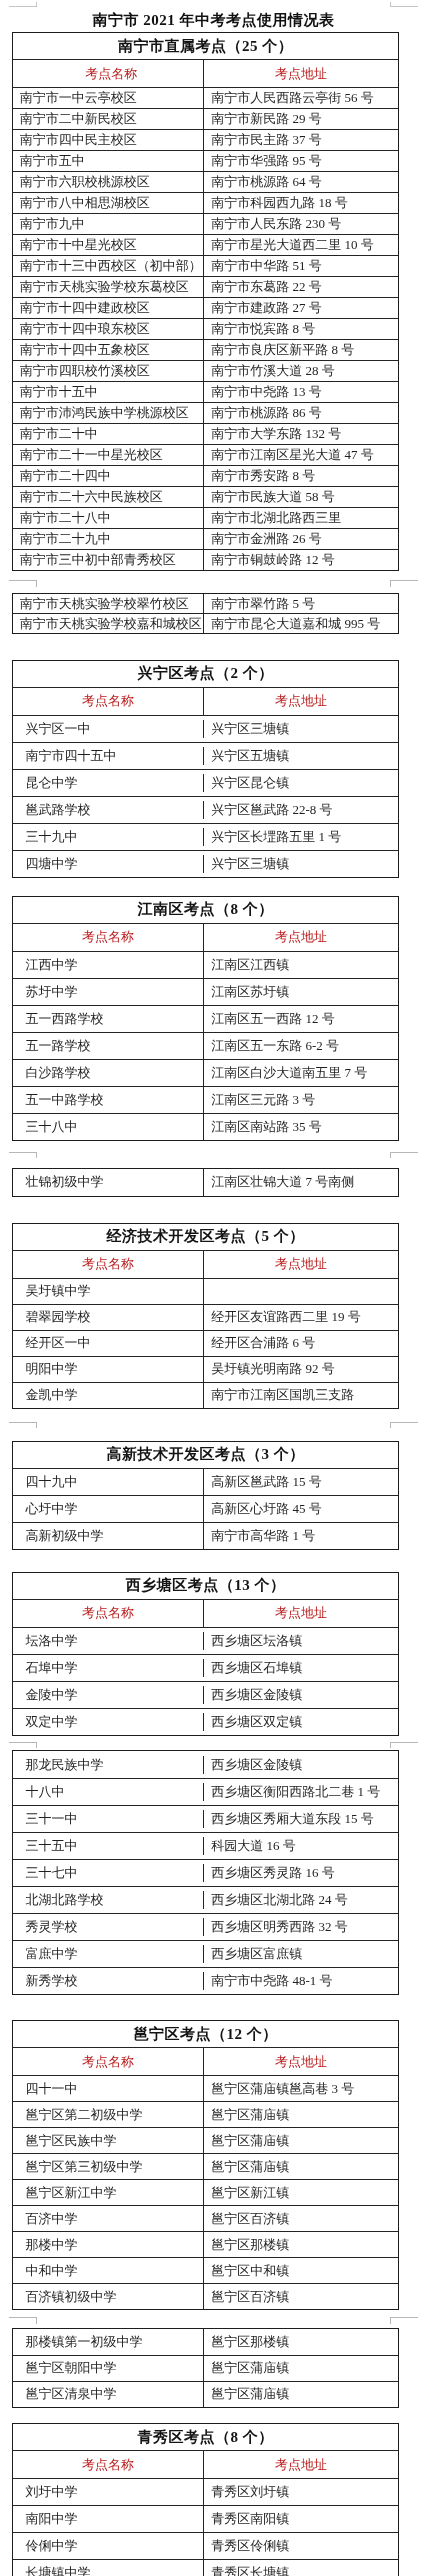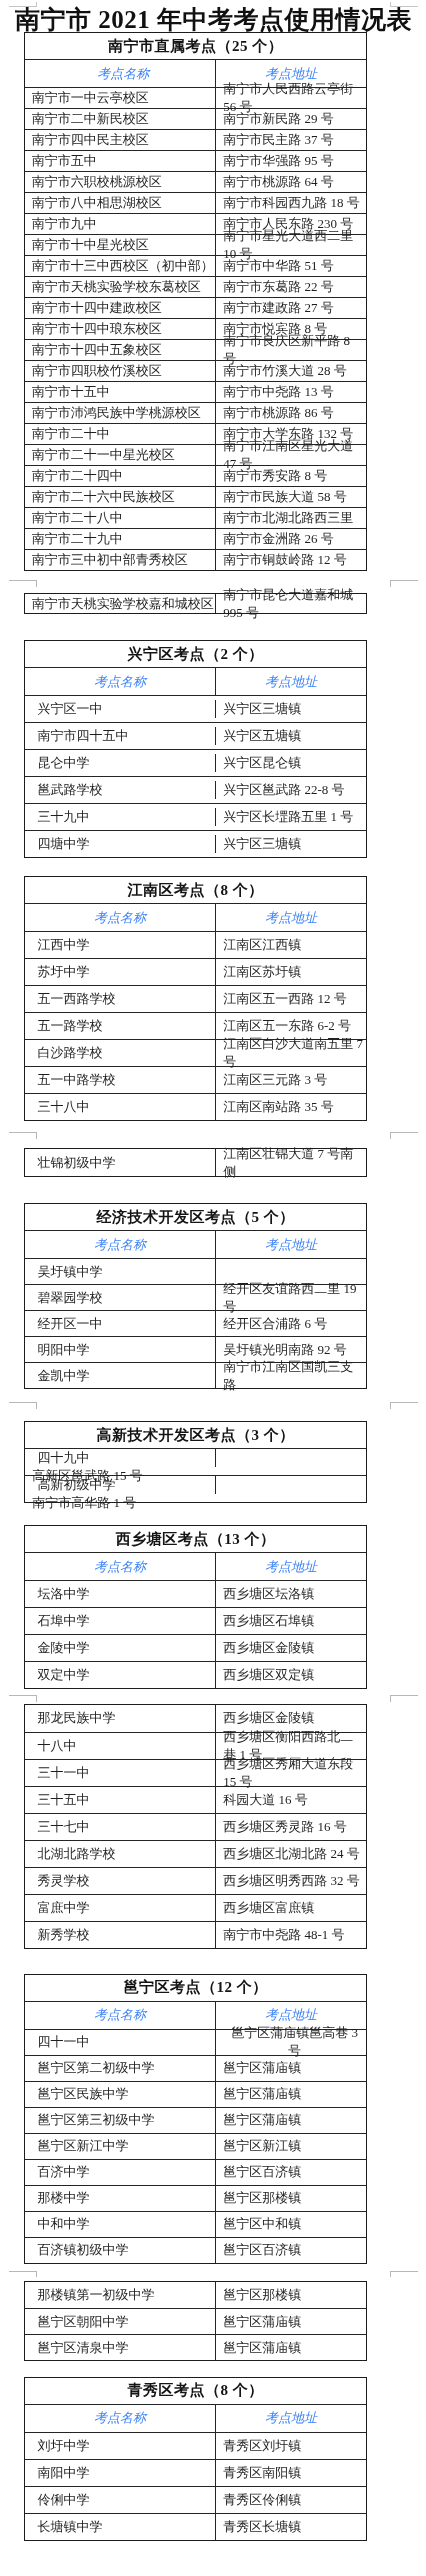--- a/index.html
+++ b/index.html
@@ -3,53 +3,53 @@
 <meta charset="utf-8">
 <style>
   html,body{margin:0;padding:0;background:#ffffff;}
   body{
     width:427px;height:3078px;position:relative;overflow:hidden;
     font-family:"Liberation Serif","DejaVu Serif",serif;
     color:#1f1f1f;
   }
   .top-strip{height:8.2px;position:relative;}
   .page-title{
-    text-align:center;font-size:25px;font-weight:bold;color:#111;
+    text-align:center;font-size:15px;font-weight:bold;color:#111;
     height:24px;line-height:24px;letter-spacing:0.5px;margin:0 0 0 0;
   }
   .box{
-    width:343px;margin-left:24px;box-sizing:border-box;
+    width:387px;margin-left:12px;box-sizing:border-box;
     border:1px solid #1c1c1c;background:#fff;
   }
   .row{display:flex;box-sizing:border-box;}
   .row + .row{border-top:1px solid #242424;}
   .sec-header{
     justify-content:center;align-items:center;
     font-weight:bold;font-size:15px;color:#141414;height:26px;letter-spacing:0.5px;
   }
-  .col-header{height:28px;font-size:13.4px;color:#3b82f6;font-style:italic;}
+  .col-header{height:28px;font-size:13.4px;color:#b91c1c;}
   .col-header .cell-name,.col-header .cell-addr{
     justify-content:center;padding-left:0;
   }
   .cell-name{
     width:191px;box-sizing:border-box;border-right:1px solid #242424;
     display:flex;align-items:center;padding-left:12.4px;font-size:13px;
   }
   .s0 .cell-name{padding-left:6.7px;}
   .cell-addr{
     flex:1;display:flex;align-items:center;padding-left:7.2px;font-size:13px;
   }
   
   .sec-s0 .data-row{height:21px;}
   .sec-s0 .part2 .data-row{height:19.6px;}
   .sec-s1 .data-row{height:27px;align-items:center;}
   .sec-s2 .data-row{height:27px;}
   .sec-s3 .data-row{height:26px;}
-  .sec-s4 .data-row{height:27px;flex-direction:column;}
-  .sec-s5 .data-row{height:27px;}
+  .sec-s4 .data-row{height:27px;}
+  .sec-s5 .data-row{height:27px;align-items:center;}
   .sec-s6 .data-row{height:26px;text-align:center;}
   .sec-s7 .data-row{height:27px;}
   .gap{position:relative;width:427px;}
   .pb-mark{position:absolute;width:27px;height:5.7px;top:40%;}
   .pb-mark.left{left:8.8px;border-top:1px solid #b7b7b7;border-right:1px solid #b7b7b7;}
   .pb-mark.right{right:8.8px;border-top:1px solid #b7b7b7;border-left:1px solid #b7b7b7;}
   .top-strip .pb-mark{top:2.1px;border-top:none !important;}
   .top-strip .pb-mark.left{border-right:1px solid #c4c4c4;border-bottom:1px solid #c4c4c4;height:4.1px;}
   .top-strip .pb-mark.right{border-left:1px solid #c4c4c4;border-bottom:1px solid #c4c4c4;height:4.1px;}
 </style>
@@ -163,20 +163,24 @@
           <div class="cell-name">南宁市三中初中部青秀校区</div>
           <div class="cell-addr">南宁市铜鼓岭路 12 号</div>
         </div>
       </div>
       <div class="gap" style="height: 21.6px;">
         <div class="pb-mark left"></div>
         <div class="pb-mark right"></div>
       </div>
       <div class="box part2">
         <div class="row data-row">
+          <div class="cell-name">南宁市天桃实验学校翠竹校区</div>
+          <div class="cell-addr">南宁市翠竹路 5 号</div>
+        </div>
+        <div class="row data-row">
           <div class="cell-name">南宁市天桃实验学校嘉和城校区</div>
           <div class="cell-addr">南宁市昆仑大道嘉和城 995 号</div>
         </div>
       </div>
     </div>
     <div class="gap" style="height: 26px;"></div>
     <div class="sec sec-s1 s1">
       <div class="box part1">
         <div class="row sec-header">兴宁区考点（2 个）</div>
         <div class="row col-header">
@@ -289,20 +293,24 @@
     <div class="gap" style="height: 32px;">
       <div class="pb-mark left"></div>
       <div class="pb-mark right"></div>
     </div>
     <div class="sec sec-s4 s4">
       <div class="box part1">
         <div class="row sec-header">高新技术开发区考点（3 个）</div>
         <div class="row data-row">
           <div class="cell-name">四十九中</div>
           <div class="cell-addr">高新区邕武路 15 号</div>
+        </div>
+        <div class="row data-row">
+          <div class="cell-name">心圩中学</div>
+          <div class="cell-addr">高新区心圩路 45 号</div>
         </div>
         <div class="row data-row">
           <div class="cell-name">高新初级中学</div>
           <div class="cell-addr">南宁市高华路 1 号</div>
         </div>
       </div>
     </div>
     <div class="gap" style="height: 22px;"></div>
     <div class="sec sec-s5 s5">
       <div class="box part1">

